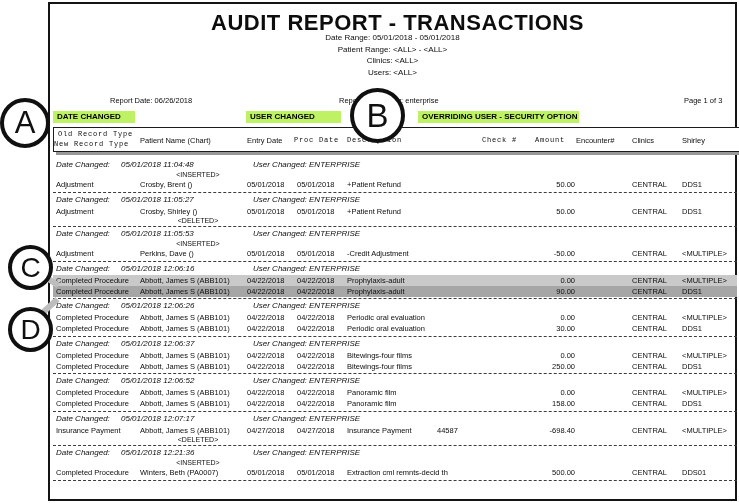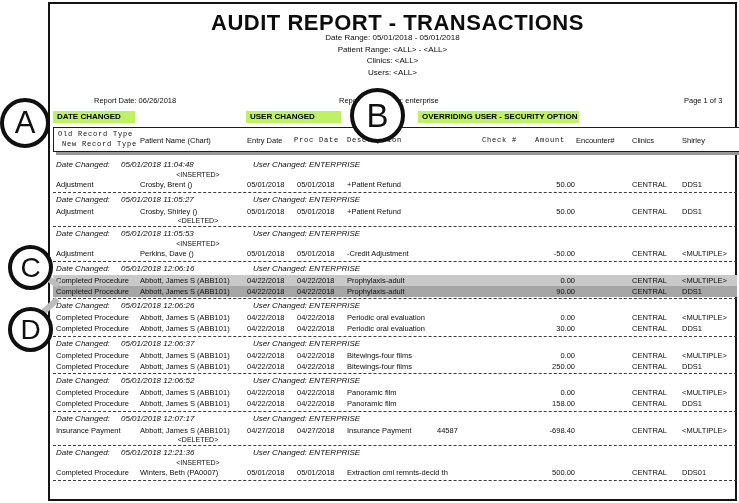--- a/index.html
+++ b/index.html
@@ -14,37 +14,37 @@
   }
   .page-inner { position:relative; width:100%; height:100%; }
 
   .title { position:absolute; top:6px; left:5px; width:100%; text-align:center;
     font-size:22px; font-weight:bold; letter-spacing:.5px; }
   .subs  { position:absolute; top:28px; left:0; width:100%; text-align:center;
     font-size:8px; line-height:11.5px; }
 
   .meta { position:absolute; top:92px; left:0; width:100%; height:11px; font-size:7.5px; }
   .meta span { position:absolute; white-space:nowrap; }
-  .m-date { left:6px;padding-left:38px; }
+  .m-date { left:22px;padding-left:38px; }
   .m-by   { left:289px; }
   .m-page { left:634px; }
 
   .bar { position:absolute; top:107px; height:12px; background:#bef264;
     font-size:8px; font-weight:bold; line-height:12px; padding-left:4px;
     white-space:nowrap; color:#000; }
   .bar-1 { left:3px;   width:82px;  }
   .bar-2 { left:196px; width:95px;  }
   .bar-3 { left:368px; width:161px; }
 
   .cols-box { position:absolute; top:123px; left:3px; width:696px; height:25px;
     background:#fff; border:1px solid #1c1c1c; box-shadow:3px 3px 0 #989898; }
   .cols-box span { position:absolute; white-space:nowrap; font-size:7.5px; }
   .mono { font-family:"Liberation Mono", monospace; font-size:7px !important; letter-spacing:.8px; }
   .h-old  { left:4px;  top:2px;  }
-  .h-new  { left:8px;  top:12px; }
+  .h-new  { left:0;  top:12px; }
   .h-pat  { left:86px; top:8px;  }
   .h-ent  { left:193px;top:8px;  }
   .h-proc { left:240px;top:8px;  }
   .h-desc { left:293px;top:8px;  }
   .h-chk  { left:428px;top:8px;  }
   .h-amt  { left:481px;top:8px;  }
   .h-enc  { left:522px;top:8px;  }
   .h-cli  { left:578px;top:8px;  }
   .h-prov { left:628px;top:8px;  }
 

